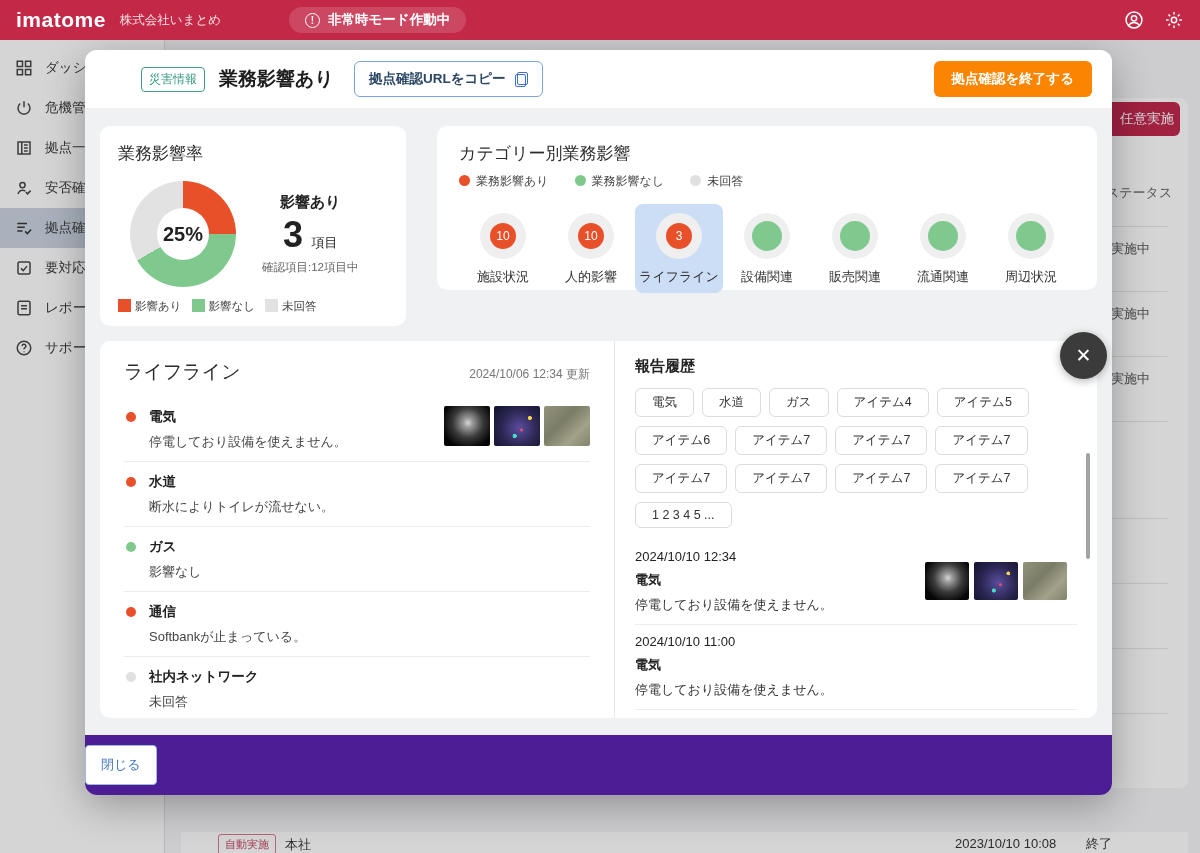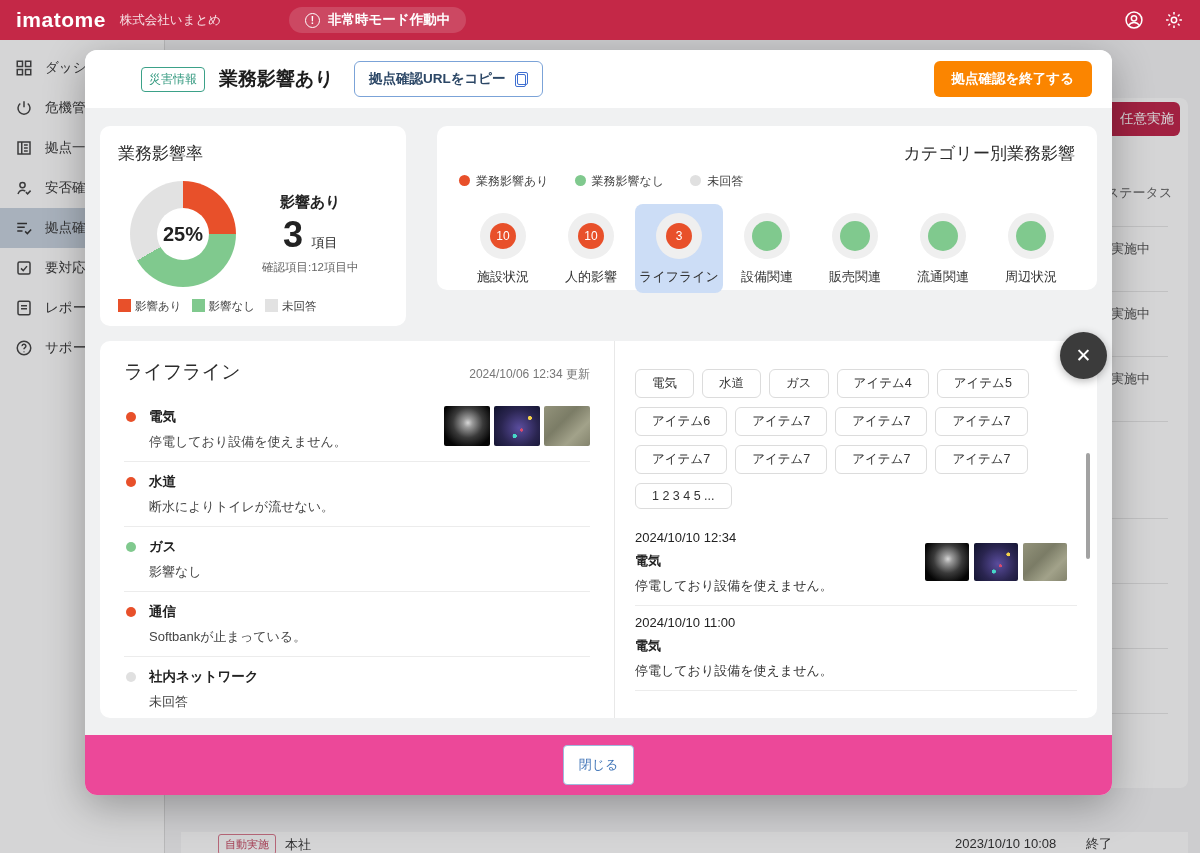--- a/index.html
+++ b/index.html
@@ -65,21 +65,21 @@
   .impact-info { text-align:center; }
   .impact-label { font-size:15px; font-weight:bold; color:#222; }
   .impact-count-row { margin-top:2px; }
   .impact-count { font-size:36px; font-weight:bold; color:#222; }
   .impact-unit { font-size:13px; color:#222; margin-left:4px; }
   .impact-note { font-size:11.5px; color:#666; margin-top:4px; }
   .impact-legend { position:absolute; left:18px; bottom:12px; display:flex; gap:10px; align-items:center; font-size:11.5px; color:#444; }
   .sq { width:13px; height:13px; display:inline-block; margin-right:4px; vertical-align:-2px; }
   .sq-red { background:#e8502a; } .sq-green { background:#80c98e; } .sq-gray { background:#e2e2e2; }
 
-  .card-category { flex:1; height:164px; padding:16px 22px;text-align:right; }
+  .card-category { flex:1; height:164px; padding:16px 22px; }
   .cat-legend { display:flex; gap:26px; margin-top:8px; font-size:12px; color:#444; align-items:center; }
   .dot10 { width:11px; height:11px; border-radius:50%; display:inline-block; margin-right:6px; vertical-align:-1px; }
   .d-red { background:#e8502a; } .d-green { background:#80c98e; } .d-gray { background:#e0e0e0; }
   .cat-row { display:flex; justify-content:space-between; margin-top:14px; }
   .cat { width:88px; display:flex; flex-direction:column; align-items:center; gap:9px; padding:9px 0 7px; border-radius:8px; }
   .cat.selected { background:#ccddf6; }
   .ring { width:46px; height:46px; border-radius:50%; background:#efefef; display:flex; align-items:center; justify-content:center; }
   .cat-badge { width:26px; height:26px; border-radius:50%; background:#e8502a; color:#fff; font-size:12px;
     display:flex; align-items:center; justify-content:center; }
   .cat-green { width:30px; height:30px; border-radius:50%; background:#80c98e; }
@@ -109,22 +109,22 @@
   .chips { display:flex; flex-wrap:wrap; gap:9px 8px; margin-top:12px; padding-right:12px; }
   .chip { border:1px solid #dcdcdc; border-radius:6px; background:#fff; padding:5px 16px; font-size:12.5px; color:#333; cursor:pointer; }
   .entries { margin-top:12px; }
   .entry { position:relative; padding:9px 0 10px; border-bottom:1px solid #ececec; }
   .entry-time { font-size:13px; color:#222; }
   .entry-name { font-size:13px; font-weight:bold; color:#222; margin-top:7px; }
   .entry-desc { font-size:13px; color:#333; margin-top:7px; min-height:8px; }
   .entry-photos { position:absolute; right:10px; top:22px; display:flex; gap:5px; }
   .hist-scrollbar { position:absolute; right:7px; top:112px; width:4px; height:106px; background:#a2a2a2; border-radius:2px; }
 
-  .modal-footer { position:absolute; left:0; bottom:0; width:100%; height:60px; background:#ec4899;
-    display:flex; align-items:center; justify-content:center; }
+  .modal-footer { position:absolute; left:0; bottom:0; width:100%; height:60px; background:#4c1d95;
+    display:flex; align-items:center; }
   .close-btn { border:1px solid #9db9dc; color:#4276b8; background:#fff; border-radius:4px;
     padding:10px 15px; font-size:13px; cursor:pointer; }
 
   .close-fab { position:absolute; left:1060px; top:332px; width:47px; height:47px; border-radius:50%;
     background:#3b3b3b; color:#fff; z-index:30; display:flex; align-items:center; justify-content:center;
     font-size:19px; cursor:pointer; box-shadow:0 2px 8px rgba(0,0,0,.3); }
 </style>
 </head>
 <body>
 
@@ -371,20 +371,21 @@
         </div>
         <div class="dl-item">
           <span class="dl-dot d-gray"></span>
           <div class="dl-name">社内ネットワーク</div>
           <div class="dl-desc">未回答</div>
         </div>
       </div>
     </div>
 
     <div class="history-col">
+      <div class="history-title">報告履歴</div>
       <div class="chips">
         <button class="chip">電気</button>
         <button class="chip">水道</button>
         <button class="chip">ガス</button>
         <button class="chip">アイテム4</button>
         <button class="chip">アイテム5</button>
         <button class="chip">アイテム6</button>
         <button class="chip">アイテム7</button>
         <button class="chip">アイテム7</button>
         <button class="chip">アイテム7</button>

